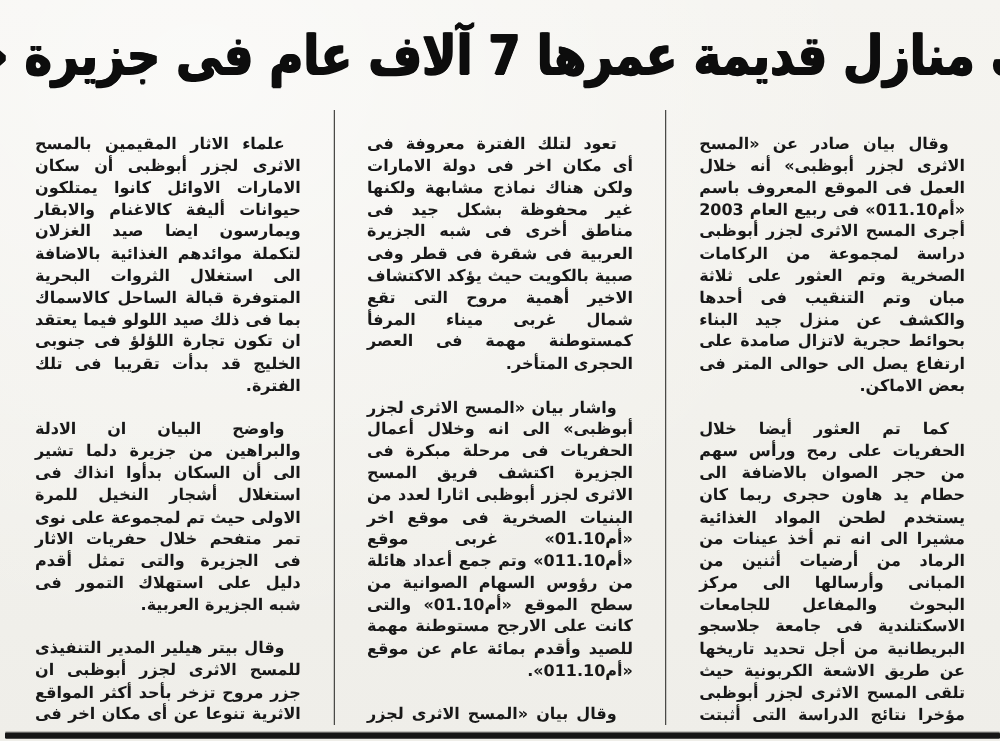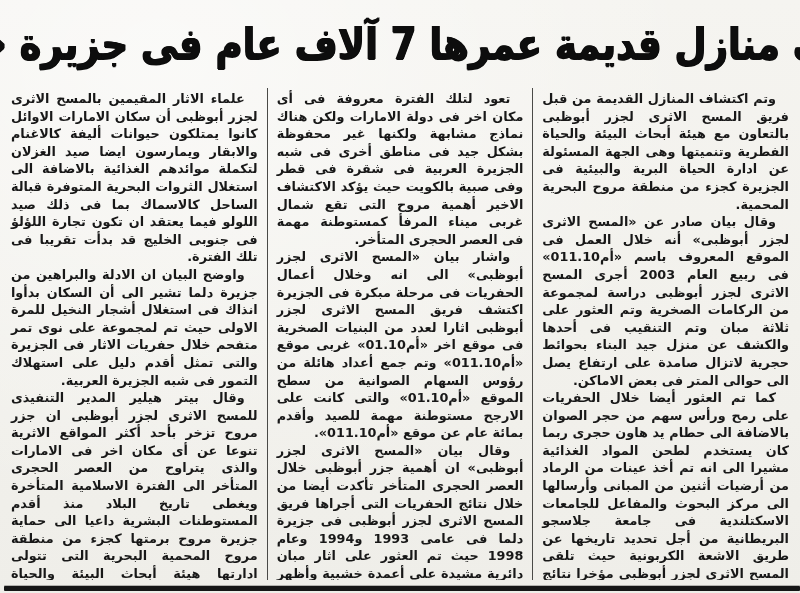--- a/index.html
+++ b/index.html
@@ -35,41 +35,40 @@
     padding:0 2px;
   }
   .col{
     flex:1 1 0;min-width:0;
     padding:2px 9px 0 9px;
     text-align:justify;
     font-size:12.8px;line-height:17.6px;font-weight:bold;
     color:#181818;
   }
   .col.divided{border-left:1.5px solid #4a4a47;}
-  .para{margin:0;text-indent:13px;}
+  .para{margin:17px;text-indent:13px;}
   
   .bottom-rule{
     position:absolute;left:4px;right:0;bottom:2px;height:5px;
     background:#161616;border-radius:1px;
     box-shadow:0 -1px 0 rgba(0,0,0,.25);
   }
 </style>
 </head>
 <body>
 
 <div class="page">
 
   <div class="headline-band">
     <h1 class="headline">اكتشاف منازل قديمة عمرها 7 آلاف عام فى جزيرة «مروح»</h1>
   </div>
 
   <div class="columns">
 
     <div class="col divided">
-      <p class="para">وتم اكتشاف المنازل القديمة من قبل فريق المسح الاثرى لجزر أبوظبى بالتعاون مع هيئة أبحاث البيئة والحياة الفطرية وتنميتها وهى الجهة المسئولة عن ادارة الحياة البرية والبيئية فى الجزيرة كجزء من منطقة مروح البحرية المحمية.</p>
       <p class="para">وقال بيان صادر عن «المسح الاثرى لجزر أبوظبى» أنه خلال العمل فى الموقع المعروف باسم «أم011.10» فى ربيع العام 2003 أجرى المسح الاثرى لجزر أبوظبى دراسة لمجموعة من الركامات الصخرية وتم العثور على ثلاثة مبان وتم التنقيب فى أحدها والكشف عن منزل جيد البناء بحوائط حجرية لاتزال صامدة على ارتفاع يصل الى حوالى المتر فى بعض الاماكن.</p>
       <p class="para">كما تم العثور أيضا خلال الحفريات على رمح ورأس سهم من حجر الصوان بالاضافة الى حطام يد هاون حجرى ربما كان يستخدم لطحن المواد الغذائية مشيرا الى انه تم أخذ عينات من الرماد من أرضيات أثنين من المبانى وأرسالها الى مركز البحوث والمفاعل للجامعات الاسكتلندية فى جامعة جلاسجو البريطانية من أجل تحديد تاريخها عن طريق الاشعة الكربونية حيث تلقى المسح الاثرى لجزر أبوظبى مؤخرا نتائج الدراسة التى أثبتت أن المبانى كانت تستخدم قبل حوالى 6500 الى 7000 سنة.</p>
 
     </div>
 
     <div class="col divided">
       <p class="para">تعود لتلك الفترة معروفة فى أى مكان اخر فى دولة الامارات ولكن هناك نماذج مشابهة ولكنها غير محفوظة بشكل جيد فى مناطق أخرى فى شبه الجزيرة العربية فى شقرة فى قطر وفى صبية بالكويت حيث يؤكد الاكتشاف الاخير أهمية مروح التى تقع شمال غربى ميناء المرفأ كمستوطنة مهمة فى العصر الحجرى المتأخر.</p>
       <p class="para">واشار بيان «المسح الاثرى لجزر أبوظبى» الى انه وخلال أعمال الحفريات فى مرحلة مبكرة فى الجزيرة اكتشف فريق المسح الاثرى لجزر أبوظبى اثارا لعدد من البنيات الصخرية فى موقع اخر «أم01.10» غربى موقع «أم011.10» وتم جمع أعداد هائلة من رؤوس السهام الصوانية من سطح الموقع «أم01.10» والتى كانت على الارجح مستوطنة مهمة للصيد وأقدم بمائة عام عن موقع «أم011.10».</p>
       <p class="para">وقال بيان «المسح الاثرى لجزر أبوظبى» ان أهمية جزر أبوظبى خلال العصر الحجرى المتأخر تأكدت أيضا من خلال نتائج الحفريات التى أجراها فريق المسح الاثرى لجزر أبوظبى فى جزيرة دلما فى عامى 1993 و1994 وعام 1998 حيث تم العثور على اثار مبان دائرية مشيدة على أعمدة خشبية وأظهر تحليل الفخاريات بالاشعة الكربونية من هذه المبانى ومواقع أخرى وجود استيطان بشرى على الجزر قبالة الساحل يعود تاريخه الى حوالى سبعة الاف عام اذ كان السكان انذاك يعملون فى التجارة عبر السفن مع بلاد الرافدين /العراق الان وكانت تلك هى بداية تقاليد التجارة البحرية الاماراتية الراسخة.</p>
 

